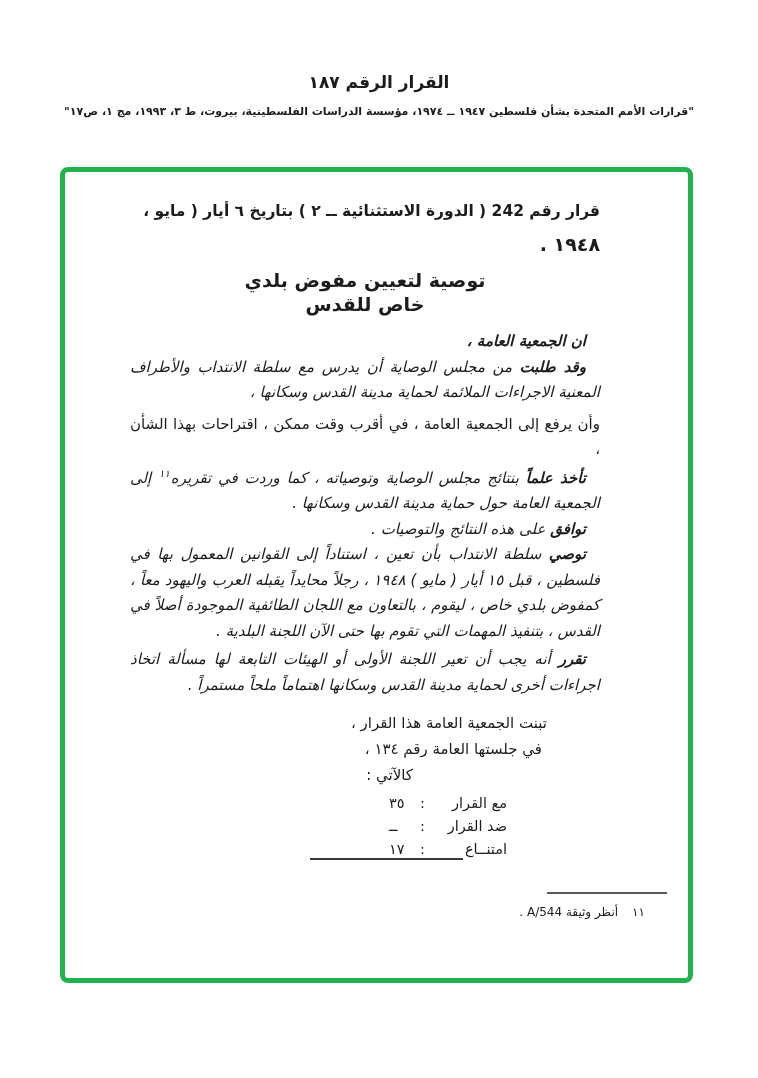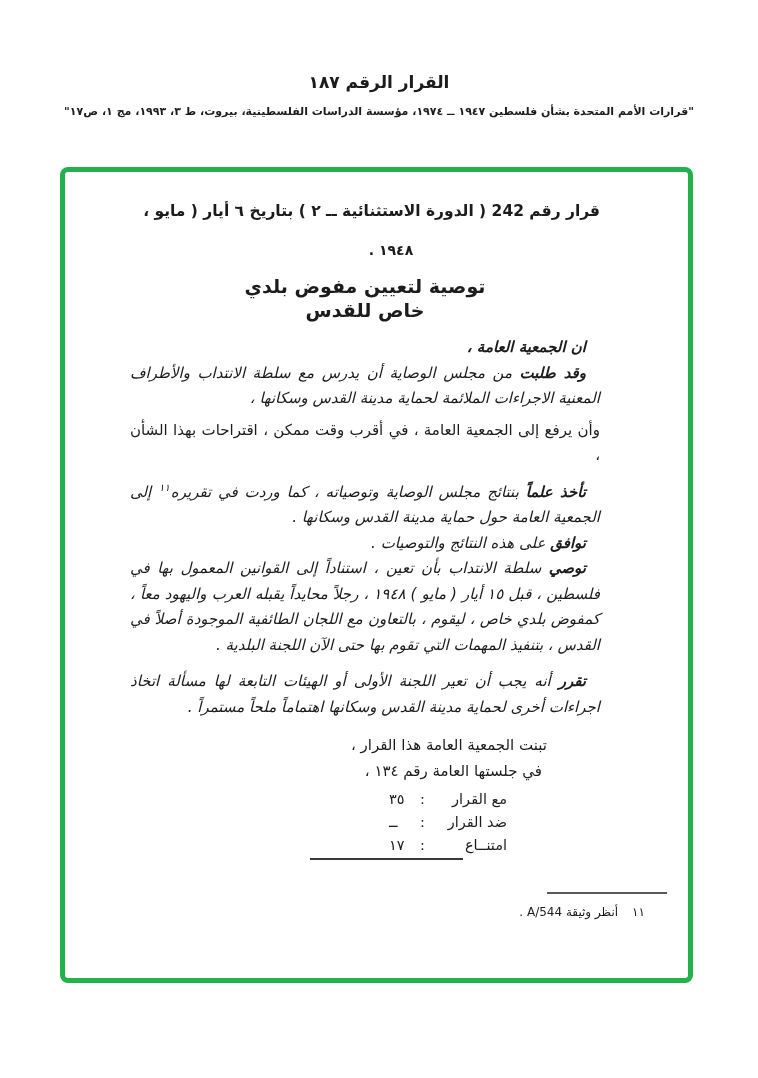--- a/index.html
+++ b/index.html
@@ -28,30 +28,30 @@
     width:623px;height:806px;
     border:5px solid #22b14c;border-radius:8px;
     background:transparent;
   }
   
   .content{
     position:absolute;left:130px;top:198px;width:470px;
     direction:rtl;font-size:15px;line-height:25.5px;
   }
   .res-heading{font-weight:bold;font-size:15.5px;text-align:right;line-height:27px;}
-  .res-date-line{font-weight:bold;font-size:14px;text-align:center;line-height:27px;margin-top:12px;padding-left:52px;}
+  .res-date-line{font-weight:bold;font-size:19px;text-align:right;line-height:27px;margin-top:6px;padding-left:52px;}
   .res-subtitle{font-weight:bold;font-size:19px;text-align:center;line-height:24px;}
   .res-subtitle.first{margin-top:10px;}
   .body-par{
     text-align:justify;text-align-last:right;-moz-text-align-last:right;
     margin:0;
   }
   .body-par.indent{text-indent:14px;font-style:italic;}
   .body-par.gap{margin-top:6px;}
-  .body-par.gap-sm{margin-top:11px;}
+  .body-par.gap-sm{margin-top:3px;}
   .lead{font-weight:bold;}
   sup.ref{font-size:10px;line-height:0;vertical-align:6px;padding:0 1px;}
   
   .adoption-line{line-height:26px;text-align:right;}
   .adoption-line.l0{margin-top:12px;margin-right:53px;}
   .adoption-line.l1{margin-right:58px;}
   .adoption-line.l2{margin-right:187px;}
   
   .vote-block{margin-top:4px;}
   .vote-row{
@@ -105,20 +105,21 @@
     <p class="body-par indent gap-sm"><span class="lead">تأخذ علماً</span><span> بنتائج مجلس الوصاية وتوصياته ، كما وردت في تقريره</span><sup class="ref">١١</sup><span> إلى الجمعية العامة حول حماية مدينة القدس وسكانها .</span></p>
 
     <p class="body-par indent"><span class="lead">توافق</span><span> على هذه النتائج والتوصيات .</span></p>
 
     <p class="body-par indent"><span class="lead">توصي</span><span> سلطة الانتداب بأن تعين ، استناداً إلى القوانين المعمول بها في فلسطين ، قبل ١٥ أيار ( مايو ) ١٩٤٨ ، رجلاً محايداً يقبله العرب واليهود معاً ، كمفوض بلدي خاص ، ليقوم ، بالتعاون مع اللجان الطائفية الموجودة أصلاً في القدس ، بتنفيذ المهمات التي تقوم بها حتى الآن اللجنة البلدية .</span></p>
 
     <p class="body-par indent gap-sm"><span class="lead">تقرر</span><span> أنه يجب أن تعير اللجنة الأولى أو الهيئات التابعة لها مسألة اتخاذ اجراءات أخرى لحماية مدينة القدس وسكانها اهتماماً ملحاً مستمراً .</span></p>
 
     <div class="adoption-line l0">تبنت الجمعية العامة هذا القرار ،</div>
     <div class="adoption-line l1">في جلستها العامة رقم ١٣٤ ،</div>
+    <div class="adoption-line l2">كالآتي :</div>
 
     <div class="vote-block">
       <div class="vote-row">
         <span class="vote-label">مع القرار</span>
           <span class="vote-colon">:</span>
           <span class="vote-value">٣٥</span>
       </div>
       <div class="vote-row">
         <span class="vote-label">ضد القرار</span>
           <span class="vote-colon">:</span>

